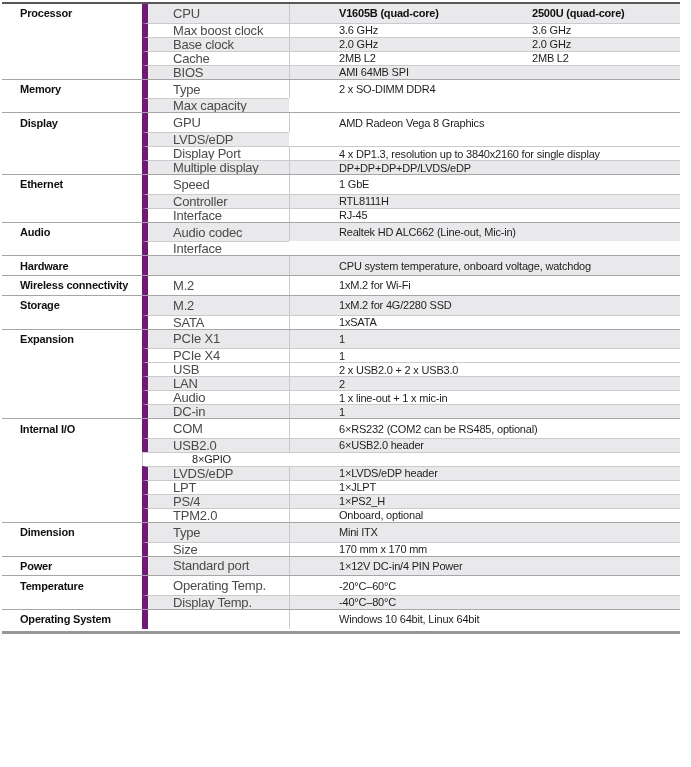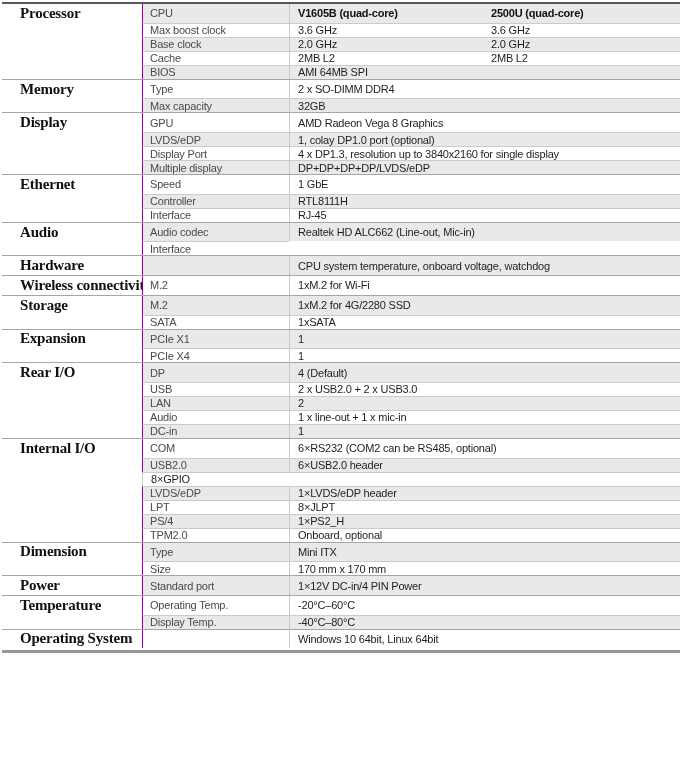--- a/index.html
+++ b/index.html
@@ -35,52 +35,52 @@
   }
   .row.section-start:first-child {
     border-top: none;
   }
   .cat {
     width: 140px;
     box-sizing: border-box;
     padding-left: 18px;
     display: flex;
     align-items: center;
-    font-size: 15px;
+    font-size: 11px;
     font-weight: bold;
     color: #101010;
     background: #ffffff;
     letter-spacing: -0.2px;
     white-space: nowrap;
     overflow: hidden;
-    font-family: Liberation Serif, serif;
   }
   .lab {
     width: 147px;
     box-sizing: border-box;
-    padding-left: 7px;
-    border-left: 1px solid #701a75;
+    padding-left: 25px;
+    border-left: 6px solid #701a75;
     display: flex;
     align-items: center;
-    font-size: 11px;
+    font-size: 13px;
     color: #4a4a4a;
     letter-spacing: -0.2px;
     white-space: nowrap;
     overflow: hidden;
   }
   .val {
     flex: 1;
     border-left: 1px solid #c9c9cb;
     display: flex;
     align-items: center;
     font-size: 11px;
     color: #1e1e1e;
     letter-spacing: -0.2px;
     white-space: nowrap;
     overflow: hidden;
+    padding-left: 41px;
   }
   .val.bold .vcell {
     font-weight: bold;
     color: #101010;
   }
   .vcell {
     box-sizing: border-box;
     padding-left: 8px;
   }
   .vcell.multi {
@@ -147,37 +147,31 @@
     <div class="row section-start">
       <div class="cat">Memory</div>
       <div class="lab">Type</div>
       <div class="val">
         <div class="vcell">2 x SO-DIMM DDR4</div>
       </div>
     </div>
     <div class="row alt">
       <div class="cat"></div>
       <div class="lab">Max capacity</div>
-      <div class="val">
-        <div class="vcell">32GB</div>
-      </div>
     </div>
     <div class="row section-start">
       <div class="cat">Display</div>
       <div class="lab">GPU</div>
       <div class="val">
         <div class="vcell">AMD Radeon Vega 8 Graphics</div>
       </div>
     </div>
     <div class="row alt">
       <div class="cat"></div>
       <div class="lab">LVDS/eDP</div>
-      <div class="val">
-        <div class="vcell">1, colay DP1.0 port (optional)</div>
-      </div>
     </div>
     <div class="row">
       <div class="cat"></div>
       <div class="lab">Display Port</div>
       <div class="val">
         <div class="vcell">4 x DP1.3, resolution up to 3840x2160 for single display</div>
       </div>
     </div>
     <div class="row alt">
       <div class="cat"></div>
@@ -253,27 +247,20 @@
         <div class="vcell">1</div>
       </div>
     </div>
     <div class="row">
       <div class="cat"></div>
       <div class="lab">PCIe X4</div>
       <div class="val">
         <div class="vcell">1</div>
       </div>
     </div>
-    <div class="row alt section-start">
-      <div class="cat">Rear I/O</div>
-      <div class="lab">DP</div>
-      <div class="val">
-        <div class="vcell">4 (Default)</div>
-      </div>
-    </div>
     <div class="row">
       <div class="cat"></div>
       <div class="lab">USB</div>
       <div class="val">
         <div class="vcell">2 x USB2.0 + 2 x USB3.0</div>
       </div>
     </div>
     <div class="row alt">
       <div class="cat"></div>
       <div class="lab">LAN</div>
@@ -319,21 +306,21 @@
       <div class="cat"></div>
       <div class="lab">LVDS/eDP</div>
       <div class="val">
         <div class="vcell">1×LVDS/eDP header</div>
       </div>
     </div>
     <div class="row">
       <div class="cat"></div>
       <div class="lab">LPT</div>
       <div class="val">
-        <div class="vcell">8×JLPT</div>
+        <div class="vcell">1×JLPT</div>
       </div>
     </div>
     <div class="row alt">
       <div class="cat"></div>
       <div class="lab">PS/4</div>
       <div class="val">
         <div class="vcell">1×PS2_H</div>
       </div>
     </div>
     <div class="row">

